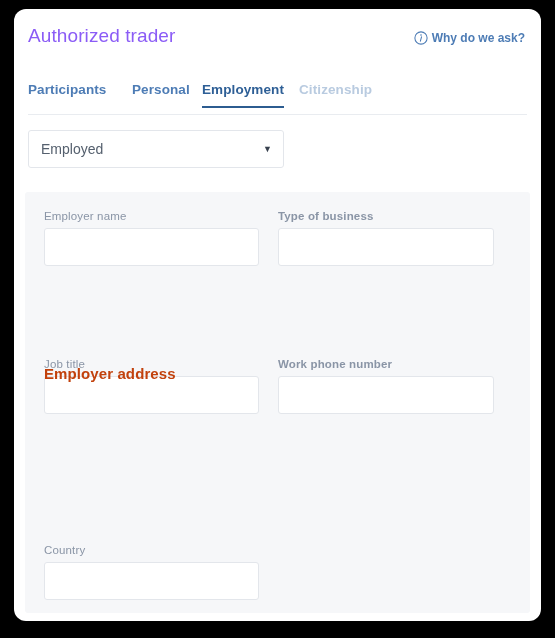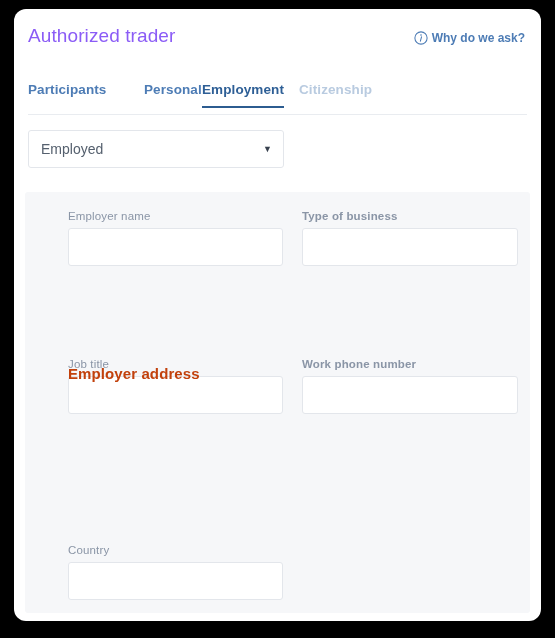--- a/index.html
+++ b/index.html
@@ -84,21 +84,21 @@
   }
   .tab.active {
     color: #2e5f96;
     border-bottom: 2.5px solid #2c5c90;
   }
   .tab.disabled {
     color: #b9cbe0;
     cursor: default;
   }
   .tab-participants { left: 0; }
-  .tab-personal     { left: 116px; }
+  .tab-personal     { left: 104px; }
   .tab-employment   { left: 174px; }
   .tab-citizenship  { left: 271px; }
 
   
   .emp-type-wrap {
     position: relative;
     margin: 14px 14px 0 14px;
     height: 72px;
   }
   .field-label {
@@ -147,21 +147,20 @@
     height: 421px;
     background: #f6f7f9;
     border-radius: 3px;
     box-sizing: border-box;
   }
   .panel-inner {
     position: absolute;
     left: 19px;
     top: 18px;
     right: 19px;
-    margin-left: 24px;
   }
 
   .row { position: relative; }
   .fg { position: absolute; }
   .fg .field-label { display: block; margin-bottom: 6px; }
 
   .section-title {
     font-size: 15px;
     font-weight: bold;
     color: #c2410c;

